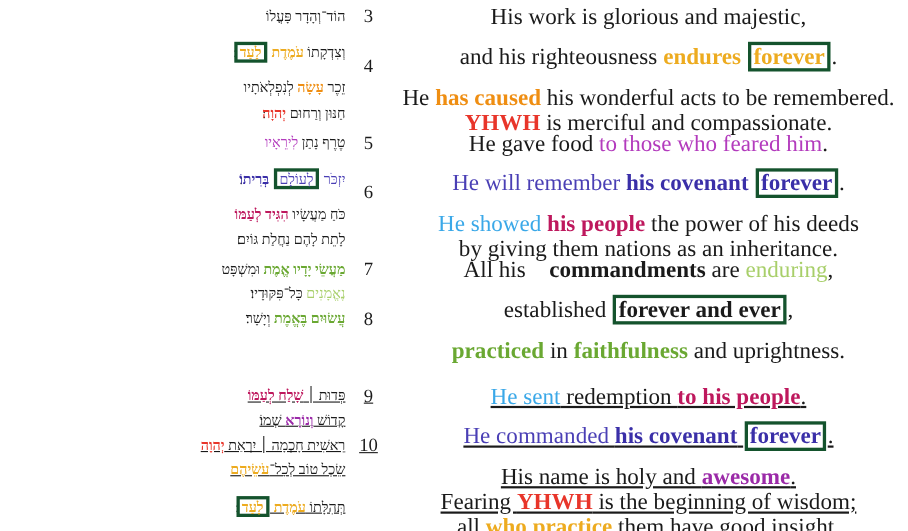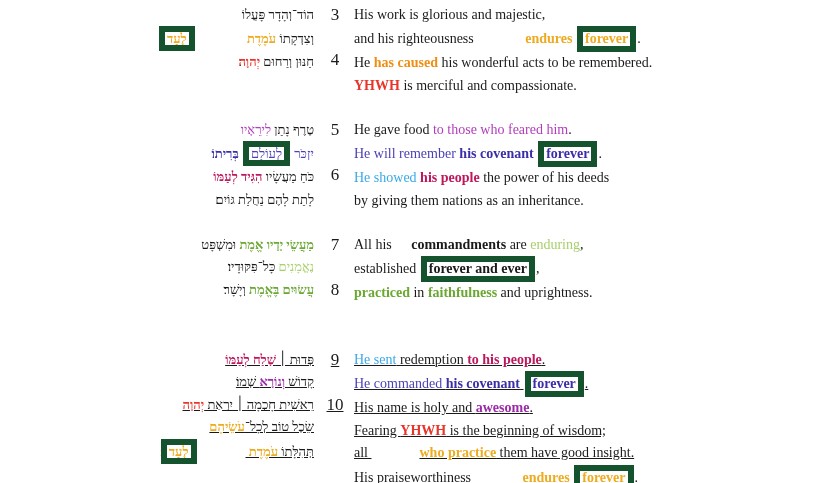--- a/index.html
+++ b/index.html
@@ -8,59 +8,60 @@
     font-family:"Liberation Serif","DejaVu Serif",serif;
     color:#1a1a1a;
   }
   .page{position:relative;width:825px;height:483px;}
 
   
   .stanza{display:grid;grid-template-columns:318px 34px 473px;align-items:start;}
   .heb{direction:rtl;text-align:right;padding-right:4px;font-size:13px;line-height:22.4px;}
   .heb .ln{white-space:nowrap;}
   .num{text-align:center;font-size:17px;line-height:22.4px;color:#1b1b1b;}
-  .eng{font-size:14px;line-height:22.4px;padding-left:2px;}
+  .eng{text-align:center;font-size:21px;line-height:22.4px;padding-left:2px;}
   .eng .ln{white-space:nowrap;}
 
   
   #s1{position:absolute;top:4px;left:0;width:825px;}
   #s2{position:absolute;top:119px;left:0;width:668px;}
   #s3{position:absolute;top:234px;left:0;width:825px;}
   #s4{position:absolute;top:349px;left:0;width:825px;text-decoration:underline;}
 
   
   .numcell{display:flex;flex-direction:column;}
   .numcell span{display:block;height:22.4px;}
 
   
   .c-black  {color:#1a1a1a;}
-  .c-gold   {color:#edab1f;font-weight:bold;margin-left:48px;}
+  .c-gold   {color:#edab1f;font-weight:bold;}
   .c-red    {color:#e8352a;font-weight:bold;}
   .c-orange {color:#ef8e12;font-weight:bold;}
   .c-purple {color:#b33bbd;}
   .c-purpleb{color:#9b2aa8;font-weight:bold;}
   .c-violet {color:#4a3fb5;}
   .c-violetb{color:#3a2fa8;font-weight:bold;}
   .c-blue   {color:#3aa8e8;}
   .c-blueb  {color:#be185d;font-weight:bold;}
   .c-greenb {color:#6aa832;font-weight:bold;}
   .c-greenl {color:#a8cf6a;}
   .bold     {font-weight:bold;margin-left:16px;}
 
   
-  .box{border:6px solid #14532d;padding:0 2px;margin:0 1px;display:inline-block;line-height:1.0;}
+  .box{border:3px solid #14532d;padding:0 2px;margin:12px 1px;display:inline-block;line-height:1.0;}
 </style>
 </head>
 <body>
 
 <div class="page">
   <div id="s1" class="stanza">
       <div class="heb">
         <div class="ln"><span class="c-black">הוֹד־וְהָדָר פָּעֳלוֹ</span></div>
         <div class="ln"><span class="c-black">וְצִדְקָתוֹ </span><span class="c-gold">עֹמֶדֶת </span><span class="c-gold box">לָעַד</span><span class="c-black">׃</span></div>
+        <div class="ln"><span class="c-black">זֵכֶר </span><span class="c-orange">עָשָׂה </span><span class="c-black">לְנִפְלְאֹתָיו</span></div>
         <div class="ln"><span class="c-black">חַנּוּן וְרַחוּם </span><span class="c-red">יְהוָה</span><span class="c-black">׃</span></div>
       </div>
       <div class="num numcell">
         <span>3</span>
         <span></span>
         <span>4</span>
         <span></span>
       </div>
       <div class="eng">
         <div class="ln"><span class="c-black">His work is glorious and majestic,</span></div>

